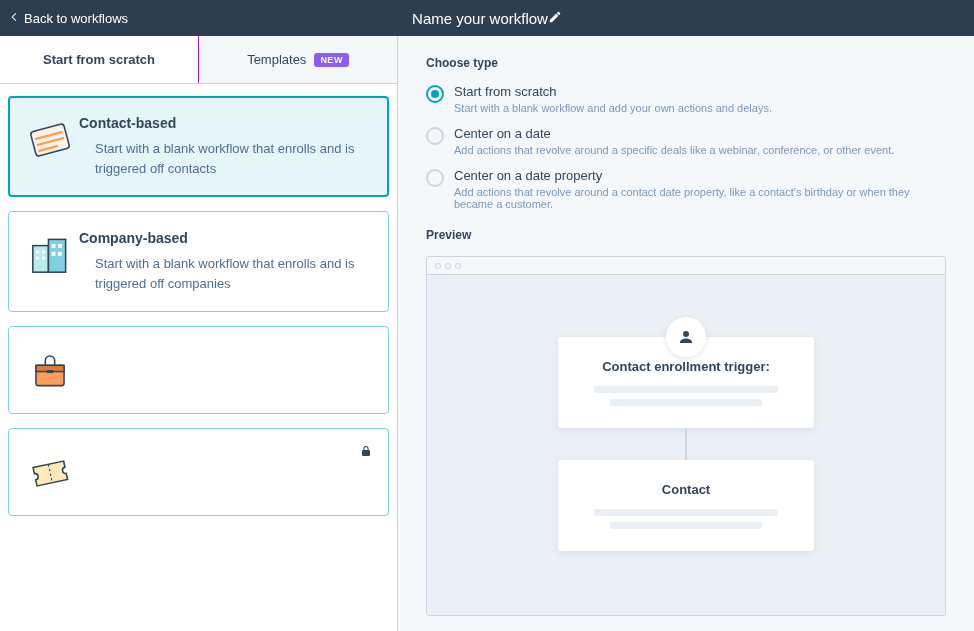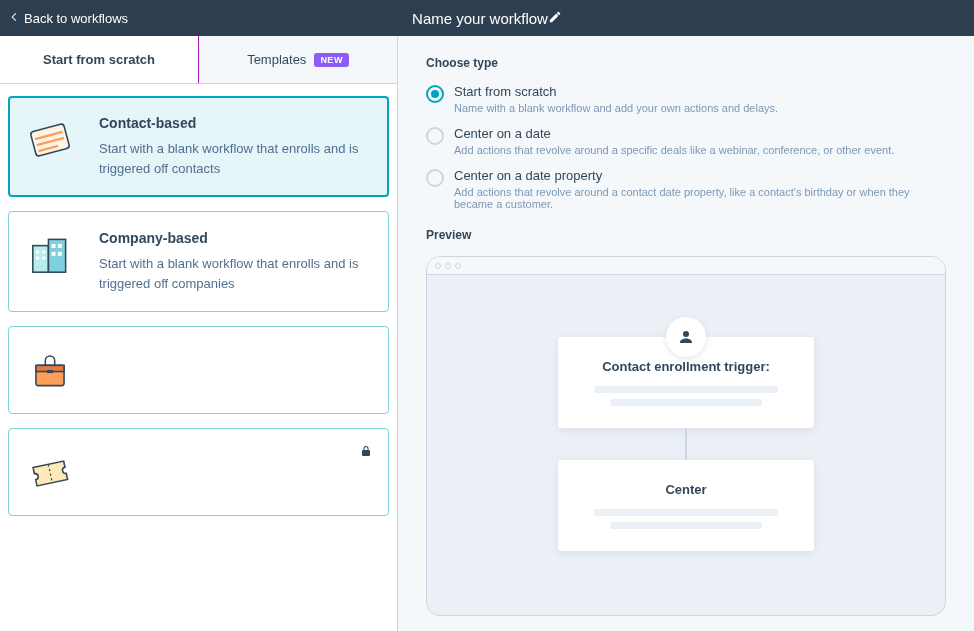--- a/index.html
+++ b/index.html
@@ -88,21 +88,21 @@
     padding: 12px 8px;
     overflow-y: auto;
     flex: 1;
   }
   .card {
     border: 1px solid #7fd1de;
     border-radius: 4px;
     padding: 18px 16px;
     margin-bottom: 14px;
     display: flex;
-    gap: 24px;
+    gap: 4px;
     position: relative;
     cursor: pointer;
     background: #fff;
   }
   .card.selected {
     background: #e5f5f8;
     border: 2px solid #00a4bd;
     padding: 17px 15px;
   }
   .card .icon-slot {
@@ -116,20 +116,21 @@
   .card-body { flex: 1; }
   .card-title {
     font-weight: 600;
     font-size: 14px;
     margin-bottom: 8px;
   }
   .card-desc {
     font-size: 13px;
     color: #516f90;
     line-height: 1.5;
+    margin-left: 16px;
   }
   .lock {
     position: absolute;
     top: 14px;
     right: 16px;
     width: 12px;
     height: 12px;
     fill: #33475b;
   }
   
@@ -172,21 +173,21 @@
     color: #33475b;
   }
   .radio-body .desc {
     font-size: 11px;
     color: #7c98b6;
     margin-top: 3px;
   }
   
   .preview-box {
     border: 1px solid #cbd6e2;
-    border-radius: 14px;
+    border-radius: 3px;
     background: #eaf0f6;
     overflow: hidden;
   }
   .preview-titlebar {
     height: 18px;
     background: #f5f8fa;
     border-bottom: 1px solid #cbd6e2;
     display: flex;
     align-items: center;
     gap: 4px;
@@ -346,21 +347,21 @@
   </div>
 
   <div class="right">
     <div class="section-title">Choose type</div>
 
     <div class="radio-group">
       <div class="radio-item">
         <div class="radio checked"></div>
         <div class="radio-body">
           <div class="label">Start from scratch</div>
-          <div class="desc">Name with a blank workflow and add your own actions and delays.</div>
+          <div class="desc">Start with a blank workflow and add your own actions and delays.</div>
         </div>
       </div>
       <div class="radio-item">
         <div class="radio"></div>
         <div class="radio-body">
           <div class="label">Center on a date</div>
           <div class="desc">Add actions that revolve around a specific deals like a webinar, conference, or other event.</div>
         </div>
       </div>
       <div class="radio-item">
@@ -386,20 +387,20 @@
               <path d="M12 12a4 4 0 1 0-4-4 4 4 0 0 0 4 4zm0 2c-3.3 0-8 1.7-8 5v1h16v-1c0-3.3-4.7-5-8-5z"></path>
             </svg>
         </div>
         <div class="node">
           <div class="node-title">Contact enrollment trigger:</div>
           <div class="skel" style="width:85%"></div>
           <div class="skel" style="width:70%"></div>
         </div>
         <div class="connector"></div>
         <div class="node">
-          <div class="node-title">Center</div>
+          <div class="node-title">Contact</div>
           <div class="skel" style="width:85%"></div>
           <div class="skel" style="width:70%"></div>
         </div>
       </div>
     </div>
   </div>
 </div>
 
 </body></html>

